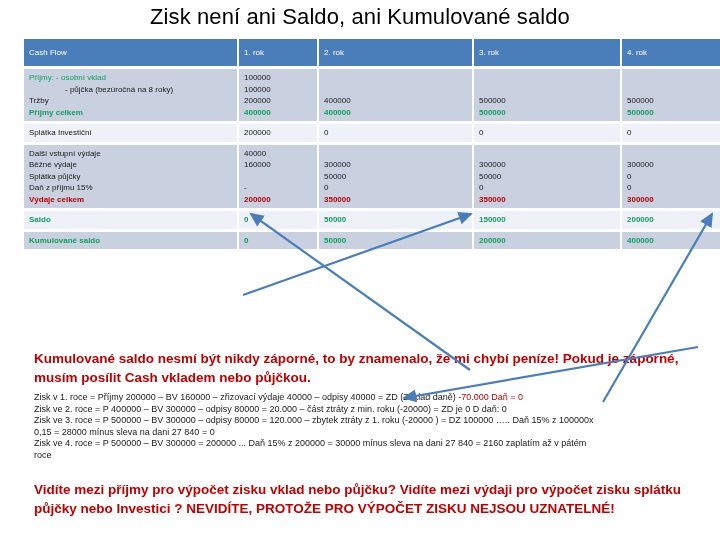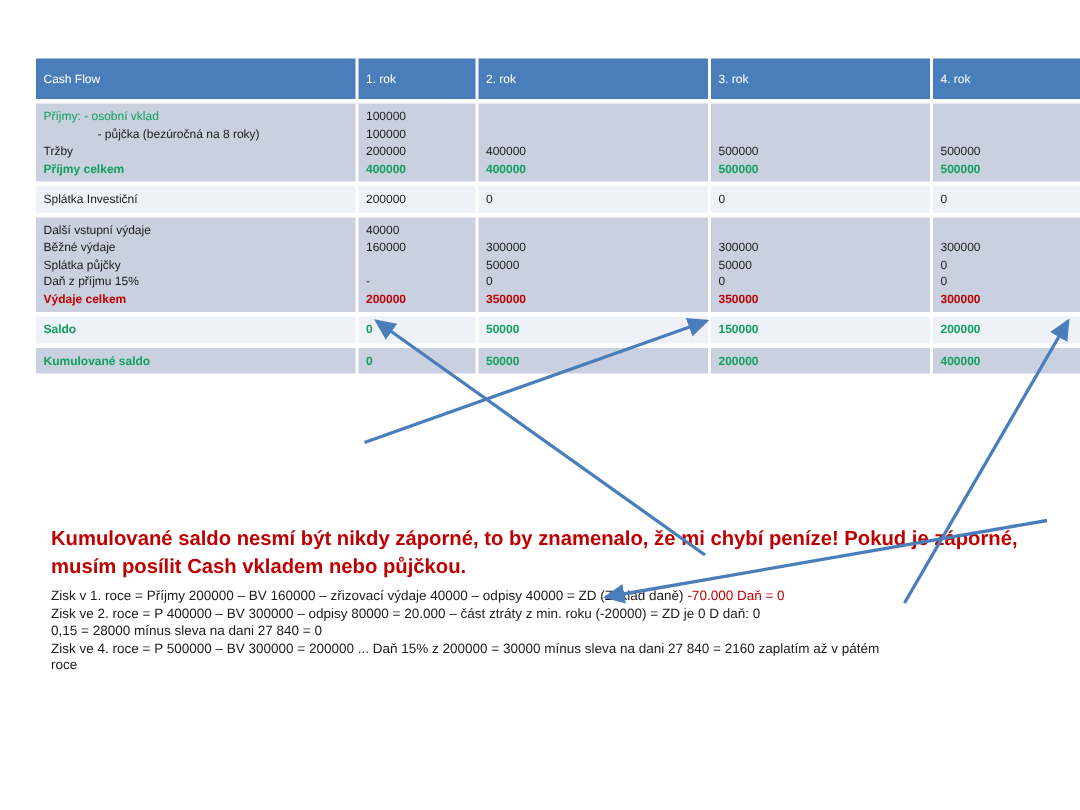--- a/index.html
+++ b/index.html
@@ -55,20 +55,21 @@
   .calc .line{display:block;}
 
   
   #arrows{position:absolute;left:0;top:0;width:720px;height:540px;pointer-events:none;}
 </style>
 </head>
 <body>
 
 <div id="slide">
 
+  <div class="title">Zisk není ani Saldo, ani Kumulované saldo</div>
 
   <table class="cf-table">
     <thead>
       <tr>
         <th style="width:203px">Cash Flow</th>
         <th style="width:68px">1. rok</th>
         <th style="width:143px">2. rok</th>
         <th style="width:136px">3. rok</th>
         <th style="width:120px">4. rok</th>
       </tr>
@@ -195,25 +196,27 @@
           </td>
         </tr>
       </tbody>
   </table>
 
   <div class="para-red" id="p-kum">Kumulované saldo nesmí být nikdy záporné, to by znamenalo, že mi chybí peníze! Pokud je záporné, musím posílit Cash vkladem nebo půjčkou.</div>
 
   <div class="calc" id="calc-block">
       <span class="line">Zisk v 1.  roce = Příjmy 200000 – BV 160000 – zřizovací výdaje 40000 – odpisy 40000 = ZD (Základ daně) <span class="red">-70.000 Daň = 0</span></span>
       <span class="line">Zisk ve 2.  roce = P 400000 – BV 300000 – odpisy 80000 = 20.000 – část ztráty z min. roku (-20000) = ZD je  0 D daň: 0</span>
+      <span class="line">Zisk ve 3.  roce = P 500000 – BV 300000 – odpisy 80000 = 120.000 – zbytek ztráty z 1. roku (-20000 ) = DZ 100000 ….. Daň 15% z 100000x</span>
       <span class="line">0,15 = 28000 mínus sleva na dani 27 840  = 0</span>
       <span class="line">Zisk ve 4. roce = P 500000 – BV 300000 = 200000 ... Daň 15% z 200000 = 30000 mínus sleva na dani 27 840   = 2160 zaplatím až v pátém</span>
       <span class="line">roce</span>
     </div>
 
+  <div class="para-red" id="p-vidite">Vidíte mezi příjmy pro výpočet zisku vklad nebo půjčku? Vidíte mezi výdaji pro výpočet zisku splátku půjčky nebo Investici ? NEVIDÍTE, PROTOŽE PRO VÝPOČET ZISKU NEJSOU UZNATELNÉ!</div>
 
   <svg id="arrows" viewBox="0 0 720 540">
     <defs>
       <marker id="ah" markerWidth="7" markerHeight="7" refX="5.6" refY="3" orient="auto">
         <path d="M0,0 L6.5,3 L0,6 z" fill="#4a7ebb"></path>
       </marker>
     </defs>
     <g id="arrow-group" fill="none" stroke="#4a7ebb" stroke-width="2.2">
         <line x1="470" y1="370" x2="251" y2="214" marker-end="url(#ah)"></line>
         <line x1="243" y1="295" x2="471" y2="214" marker-end="url(#ah)"></line>

